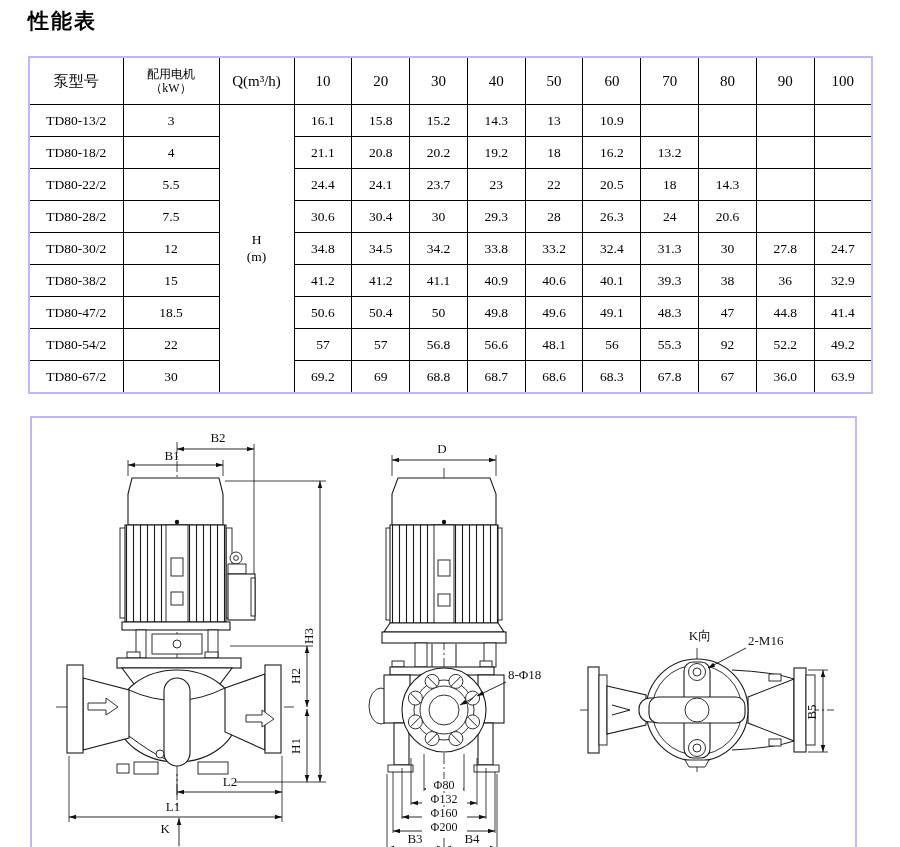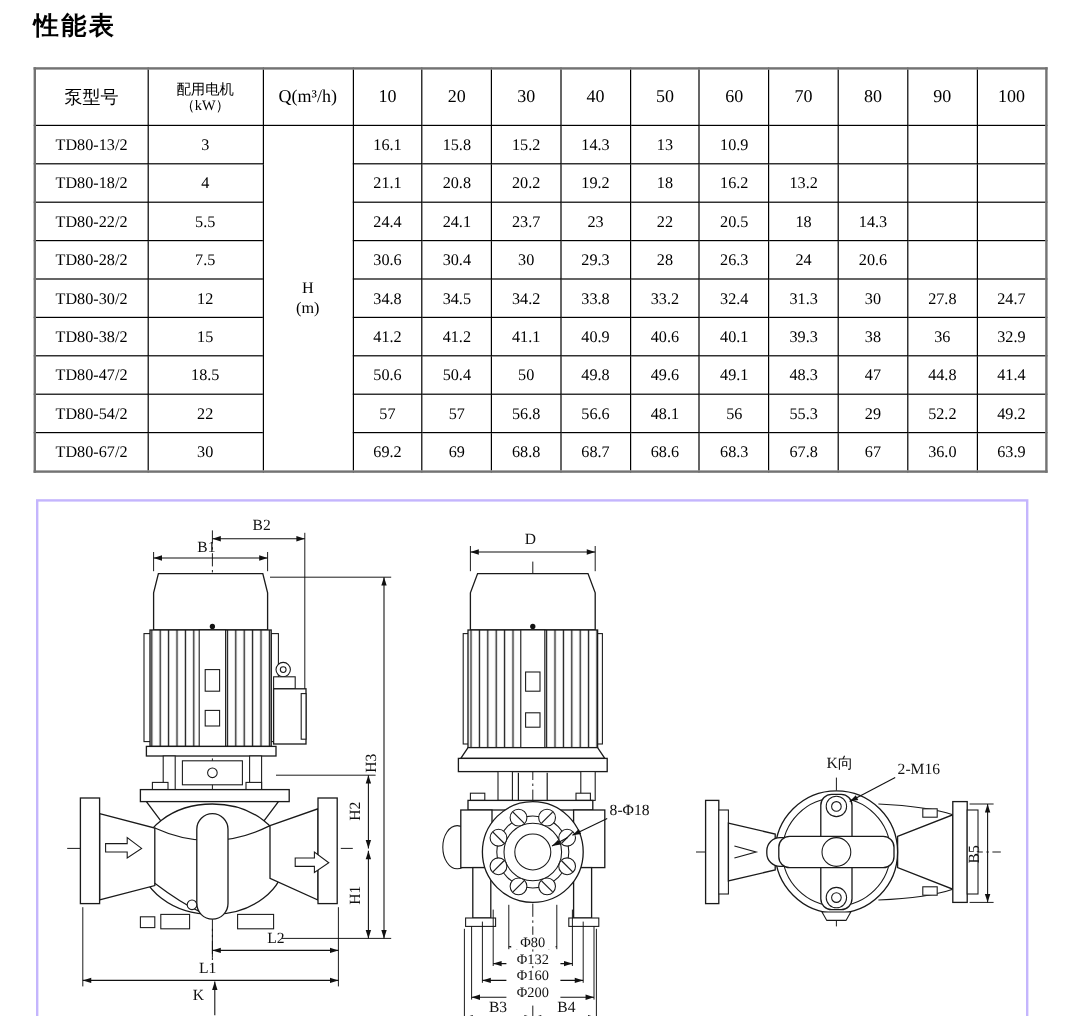--- a/index.html
+++ b/index.html
@@ -1,18 +1,18 @@
 <!DOCTYPE html>
 <html><head>
 <meta charset="utf-8">
 <style>
   html,body{margin:0;padding:0;background:#fff;}
   body{width:900px;height:847px;font-family:"Liberation Serif",serif;color:#000;position:relative;}
   .title{font-family:"DejaVu Sans",sans-serif;font-weight:bold;font-size:21px;margin:7px 0 21px 28px;letter-spacing:2px;}
-  table.perf{border-collapse:collapse;margin-left:28px;table-layout:fixed;width:843px;border:2px solid #737373;}
+  table.perf{border-collapse:collapse;margin-left:28px;table-layout:fixed;width:843px;border:2px solid #c4b5fd;}
   table.perf th,table.perf td{border:1px solid #000;text-align:center;vertical-align:middle;
     font-weight:normal;font-size:13.5px;padding:0;height:31px;overflow:hidden;white-space:nowrap;}
   table.perf thead th{height:46px;font-size:15px;}
   table.perf thead th div{line-height:1.2;font-size:12px;}
   td.hcell{font-size:15px;line-height:1.25;}
   .drawing-panel{margin:22px 0 0 30px;width:823px;height:441px;border:2px solid #c4b5fd;box-sizing:content-box;background:#fff;}
   svg{display:block;}
   svg text{font-family:"Liberation Serif",serif;font-size:13px;fill:#111;}
   svg text.small{font-size:12px;}
   .o{fill:#fff;stroke:#1a1a1a;stroke-width:1.1;}
@@ -169,21 +169,21 @@
       <tr>
         <td>TD80-54/2</td>
         <td>22</td>
         <td>57</td>
         <td>57</td>
         <td>56.8</td>
         <td>56.6</td>
         <td>48.1</td>
         <td>56</td>
         <td>55.3</td>
-        <td>29</td>
+        <td>92</td>
         <td>52.2</td>
         <td>49.2</td>
       </tr>
       <tr>
         <td>TD80-67/2</td>
         <td>30</td>
         <td>69.2</td>
         <td>69</td>
         <td>68.8</td>
         <td>68.7</td>

